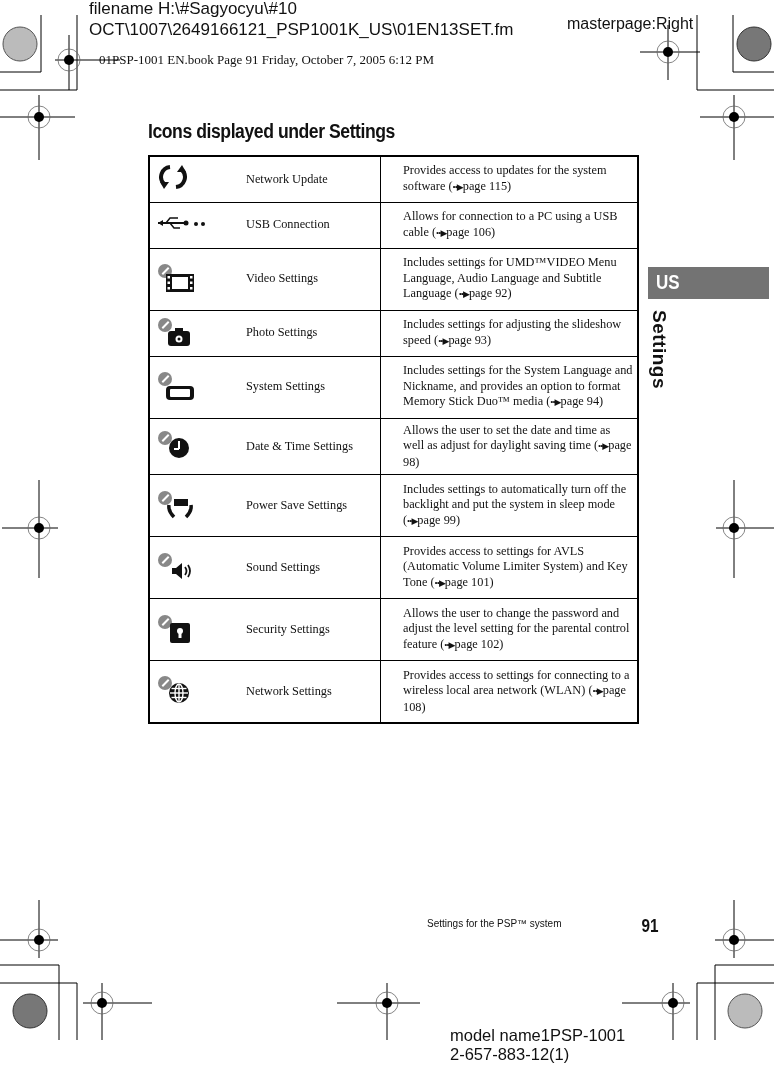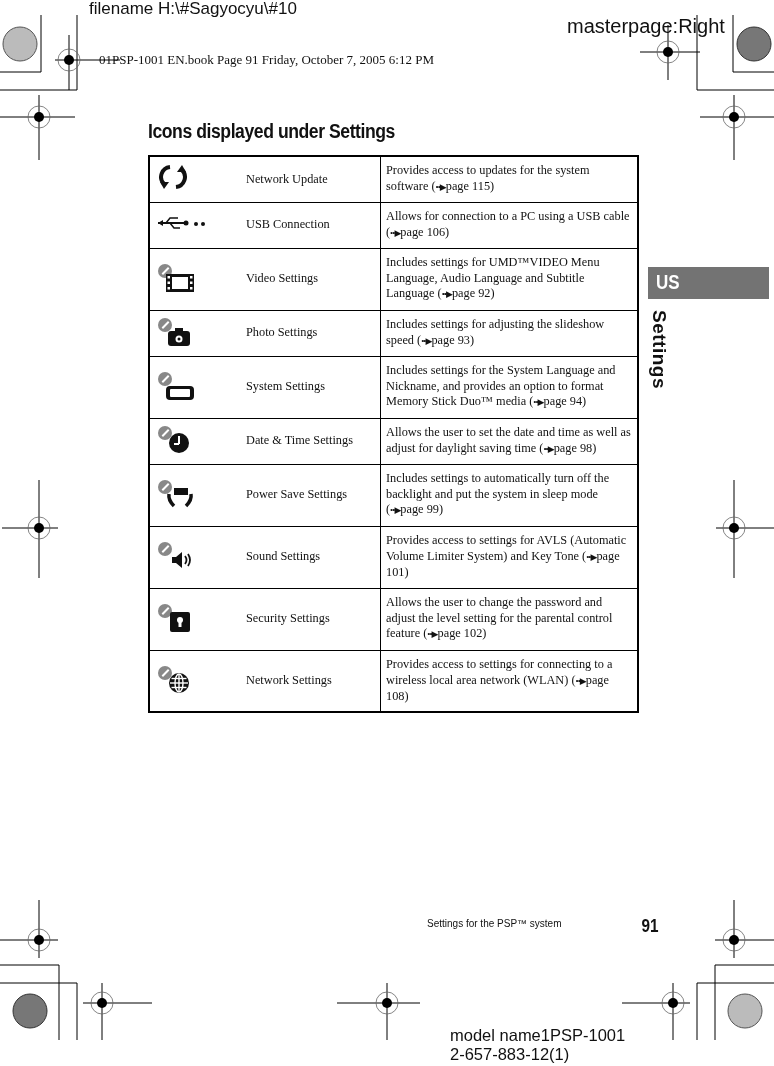--- a/index.html
+++ b/index.html
@@ -1,43 +1,44 @@
 <!DOCTYPE html>
 <html><head>
 <meta charset="utf-8">
 <style>
   html, body { margin:0; padding:0; background:#fff; }
   body { width:774px; height:1066px; position:relative; overflow:hidden; font-family:"Liberation Serif", serif; color:#111; }
   .abs { position:absolute; }
   .sans { font-family:"Liberation Sans", sans-serif; }
   .hdr-file { left:89px; top:-2px; font-size:17px; line-height:21px; }
-  .hdr-master { left:567px; top:15px; font-size:20px; }
+  .hdr-master { left:567px; top:15px; font-size:16px; }
   .hdr-book { left:99px; top:52px; font-size:13px; font-family:"Liberation Serif", serif; }
   .title { left:148px; top:120px; font-family:"Liberation Sans", sans-serif; font-weight:bold; font-size:20px; letter-spacing:-0.5px; transform:scaleX(0.88); transform-origin:left; }
   table.settings { position:absolute; left:148px; top:155px; width:491px; border-collapse:collapse; border:2px solid #000; font-size:12.3px; line-height:15.5px; }
   table.settings td { border:1px solid #000; vertical-align:middle; }
   td.icon-cell { width:86px; border-right:none !important; padding:0 0 0 8px; }
   td.name-cell { width:130px; border-left:none !important; padding:0 4px 0 2px; }
-  td.desc-cell { padding:4px 4px 4px 5px; }
+  td.desc-cell { padding:4px 4px 4px 22px; }
   .ico { position:relative; width:40px; height:30px; }
   .wrench { position:absolute; left:0; top:0; width:14px; height:14px; border-radius:50%; background:#888; }
   .wrench::after { content:""; position:absolute; left:3px; top:6px; width:9px; height:2px; background:#fff; transform:rotate(-45deg); }
   .arrow { font-size:9px; letter-spacing:-1px; }
   .tab-us { left:648px; top:267px; width:121px; height:32px; background:#737373; }
   .tab-us span { position:absolute; left:8px; top:4px; color:#fff; font-weight:bold; font-size:20px; font-family:"Liberation Sans", sans-serif; transform:scaleX(0.85); transform-origin:left; }
   .side-settings { left:648px; top:310px; writing-mode:vertical-rl; font-family:"Liberation Sans", sans-serif; font-weight:bold; font-size:19px; letter-spacing:0.5px; }
   .footer-text { left:427px; top:918px; font-size:10px; }
   .pagenum { left:640px; top:916px; font-weight:bold; font-size:18px; font-family:"Liberation Sans", sans-serif; transform:scaleX(0.85); }
   .model { left:450px; top:1026px; font-size:16.5px; line-height:19px; text-align:left; width:176px; }
 </style>
 </head>
 <body>
 
 <div class="abs sans hdr-file">
   <div>filename H:\#Sagyocyu\#10</div>
+  <div>OCT\1007\2649166121_PSP1001K_US\01EN13SET.fm</div>
 </div>
 <div class="abs sans hdr-master">masterpage:Right</div>
 <div class="abs hdr-book">01PSP-1001 EN.book  Page 91  Friday, October 7, 2005  6:12 PM</div>
 
 <svg class="abs" style="left:0;top:0" width="774" height="1066">
   <g stroke="#000" stroke-width="1" fill="none">
 
     <polyline points="41,15 41,72 0,72"></polyline>
     <polyline points="77,15 77,90 0,90"></polyline>
 

